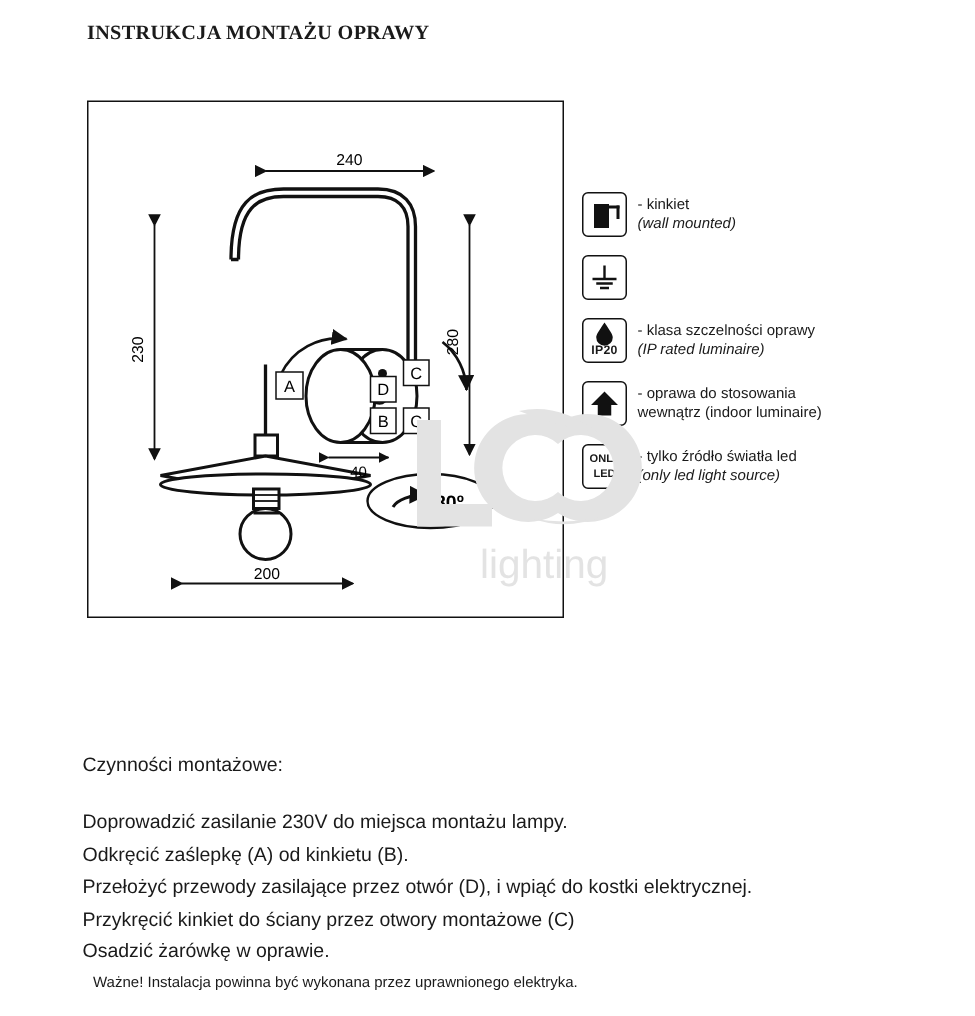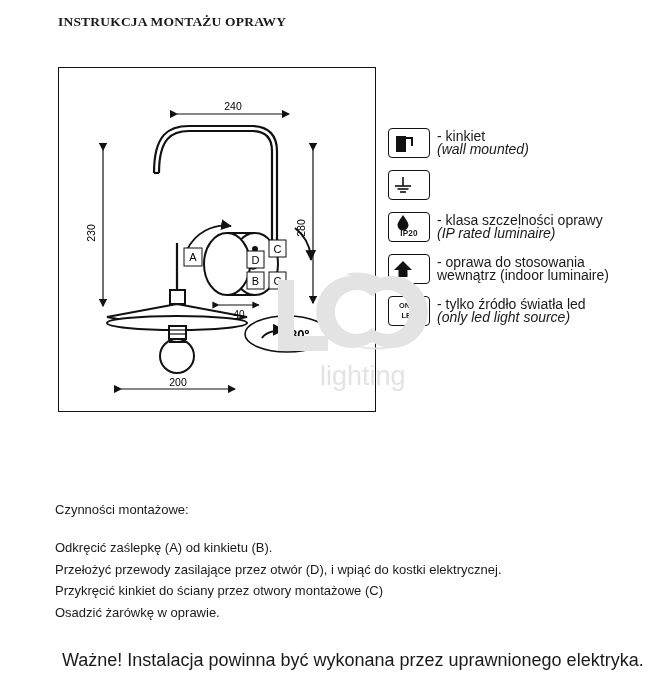--- a/index.html
+++ b/index.html
@@ -66,32 +66,32 @@
     left: 388px;
     top: 128px;
     width: 250px;
   }
   .legend-row {
     display: flex;
     align-items: flex-start;
     margin-bottom: 12px;
   }
   .legend-icon {
-    width: 42px;
+    width: 30px;
     height: 30px;
     border: 1.2px solid #111;
     border-radius: 4px;
     background: #fff;
     flex: 0 0 auto;
     margin-right: 7px;
     position: relative;
     box-sizing: border-box;
   }
   .legend-text {
-    font-size: 14px;
+    font-size: 10px;
     line-height: 13px;
     padding-top: 2px;
   }
   .legend-text .it { font-style: italic; }
 
   
   .ic-wall {
     position: absolute;
     left: 7px; top: 7px;
     width: 10px; height: 16px;
@@ -144,21 +144,21 @@
     margin-top: 40px;
   }
   .inst-line {
     font-size: 13px;
     line-height: 21.5px;
   }
   .note {
     position: absolute;
     left: 62px;
     top: 650px;
-    font-size: 18px;
+    font-size: 10px;
   }
 </style>
 </head>
 <body>
 
 <div class="header">
   <p class="title">INSTRUKCJA MONTAŻU OPRAWY</p>
 </div>
 
 <div class="diagram-box">
@@ -319,19 +319,20 @@
     <div class="legend-text">
       <div>- tylko źródło światła led</div>
       <div class="it">(only led light source)</div>
     </div>
   </div>
 
 </div>
 
 <div class="instructions">
   <div class="inst-head">Czynności montażowe:</div>
+  <div class="inst-line">Doprowadzić zasilanie 230V do miejsca montażu lampy.</div>
   <div class="inst-line">Odkręcić zaślepkę (A) od kinkietu (B).</div>
   <div class="inst-line">Przełożyć przewody zasilające przez otwór (D), i wpiąć do kostki elektrycznej.</div>
   <div class="inst-line">Przykręcić kinkiet do ściany przez otwory montażowe (C)</div>
   <div class="inst-line">Osadzić żarówkę w oprawie.</div>
 </div>
 
 <div class="note">Ważne! Instalacja powinna być wykonana przez uprawnionego elektryka.</div>
 
 </body></html>

